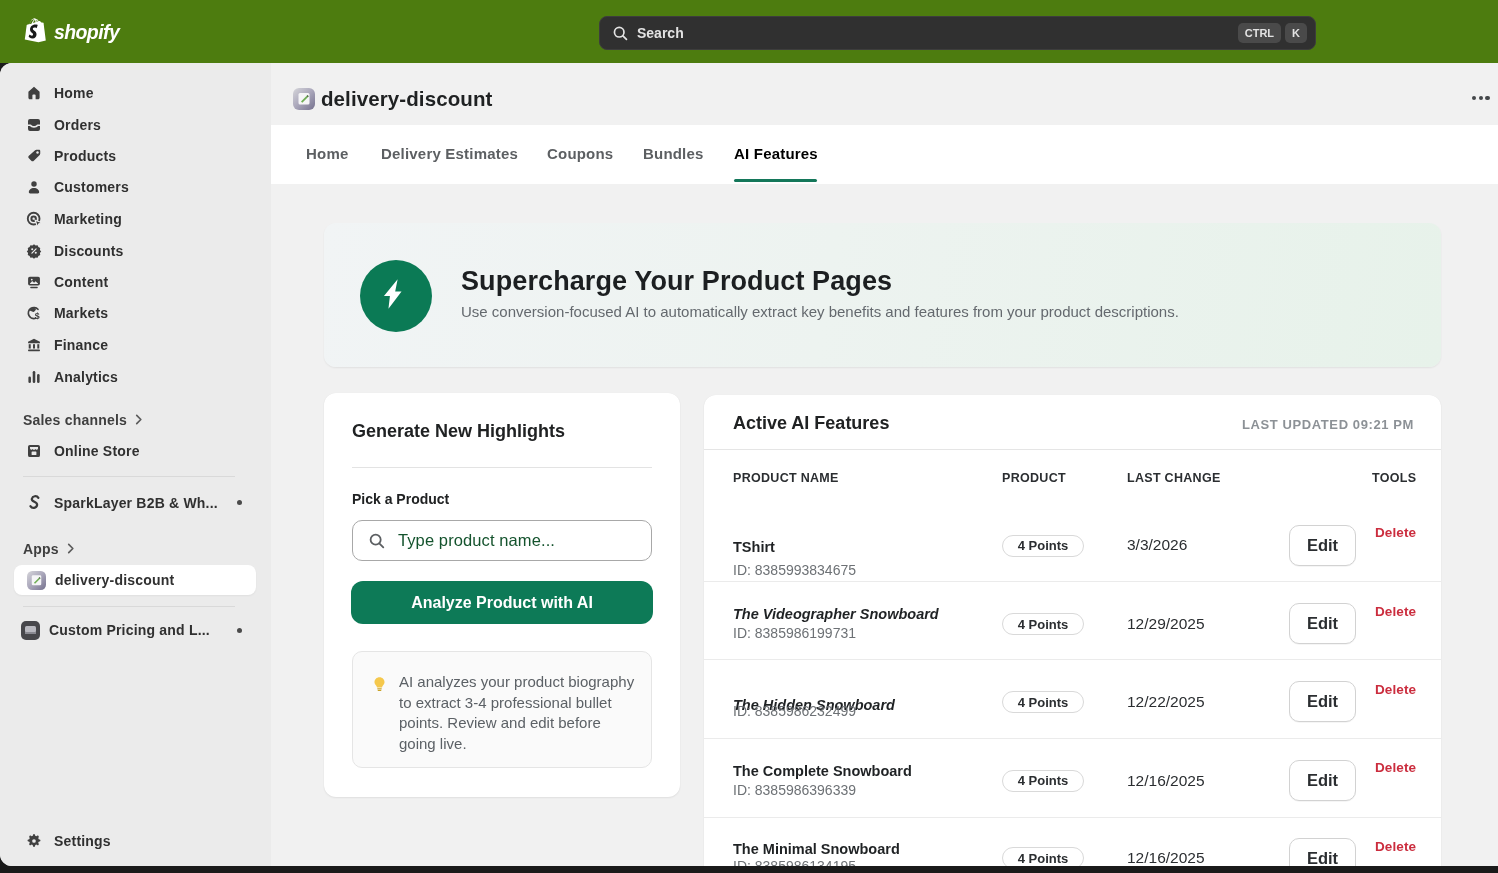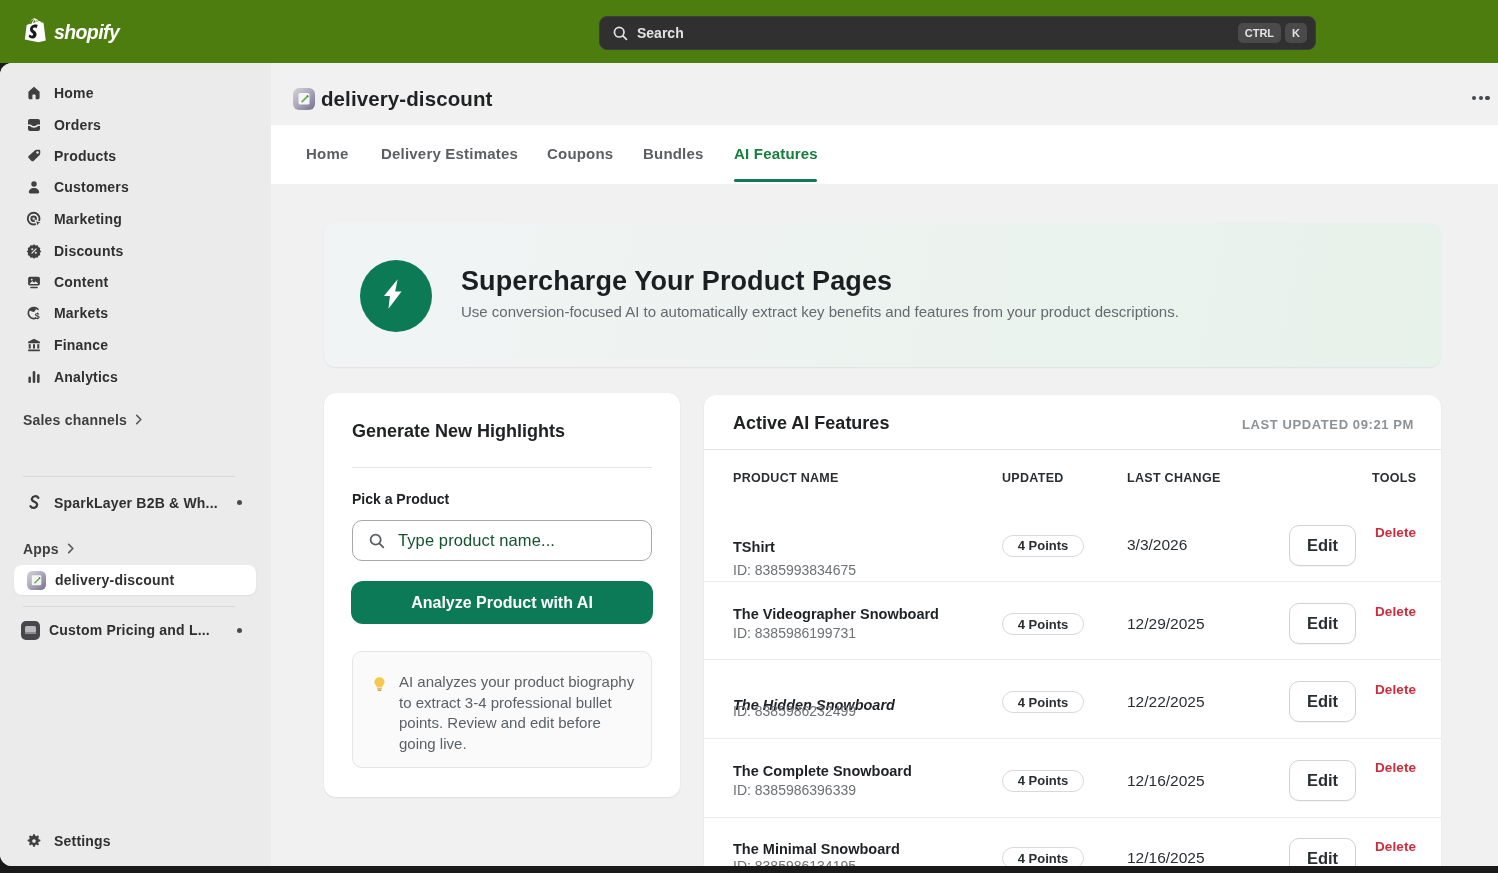--- a/index.html
+++ b/index.html
@@ -29,21 +29,21 @@
   
   #main { position:absolute; left:271px; top:0; width:1227px; height:803px; background:#f1f1f1; }
   #ptitle { position:absolute; left:22px; top:24px; display:flex; align-items:center; }
   #ptitle .ticon { width:22px; height:22px; margin-right:6px; position:relative; }
   #ptitle h2 { font-size:20.5px; font-weight:700; color:#1f2122; letter-spacing:0.1px; }
   #dots3 { position:absolute; left:1201px; top:33px; display:flex; gap:2.2px; }
   #dots3 i { width:4.4px; height:4.4px; border-radius:50%; background:#44474a; }
 
   #tabbar { position:absolute; left:0; top:62px; width:1227px; height:59px; background:#fff; }
   .tab { position:absolute; top:0; height:56px; display:flex; align-items:center; color:#5c5f62; font-size:15px; font-weight:600; letter-spacing:0.2px; }
-  .tab.active { color:#15803d; font-weight:700; }
+  .tab.active { color:#000000; font-weight:700; }
   #tabline { position:absolute; top:54px; height:3px; background:#14775a; border-radius:2px; }
 
   
   #banner { position:absolute; left:53px; top:160px; width:1117px; height:144px; border-radius:12px; background:linear-gradient(100deg,#f1f4f5 0%, #edf3f0 45%, #e7f2ea 100%); box-shadow:0 1px 2px rgba(0,0,0,0.07); }
   #bcircle { position:absolute; left:36px; top:37px; width:72px; height:72px; border-radius:50%; background:#0b7a55; display:flex; align-items:center; justify-content:center; }
   #banner h1 { position:absolute; left:137px; top:43px; font-size:27px; font-weight:700; color:#1c1f21; letter-spacing:0.1px; }
   #banner .sub { position:absolute; left:137px; top:80px; font-size:15px; color:#64696e; }
 
   
   .card { position:absolute; background:#fff; border-radius:12px; box-shadow:0 1px 2px rgba(0,0,0,0.07), 0 0 1px rgba(0,0,0,0.06); }
@@ -162,20 +162,27 @@
           <svg width="16" height="16" viewBox="0 0 20 20">
             <rect x="3" y="9.4" width="3.2" height="8" rx="1.6" fill="#404040"></rect>
             <rect x="8.4" y="2.6" width="3.2" height="14.8" rx="1.6" fill="#404040"></rect>
             <rect x="13.8" y="6.2" width="3.2" height="11.2" rx="1.6" fill="#404040"></rect>
           </svg>
         </span>Analytics</div>
 
     <div class="navlabel" style="top:349px;">Sales channels<span class="chev"><svg width="8" height="11" viewBox="0 0 8 12">
             <path d="M1.5 1.5 6 6l-4.5 4.5" fill="none" stroke="#5c5c5c" stroke-width="1.8" stroke-linecap="round" stroke-linejoin="round"></path>
           </svg></span></div>
+    <div class="nav" style="top:374px;"><span class="ic">
+          <svg width="16" height="16" viewBox="0 0 20 20">
+            <path fill="#404040" d="M4.8 2.5h10.4A2.3 2.3 0 0 1 17.5 4.8v10.4a2.3 2.3 0 0 1-2.3 2.3H4.8a2.3 2.3 0 0 1-2.3-2.3V4.8a2.3 2.3 0 0 1 2.3-2.3z"></path>
+            <path fill="#ebebeb" d="M5 5h10v1.6c0 .8-.5 1.5-1.2 1.7a1.9 1.9 0 0 1-2.1-.8 1.9 1.9 0 0 1-3.4 0 1.9 1.9 0 0 1-2.1.8C5.5 8.1 5 7.4 5 6.6V5z"></path>
+            <rect x="7" y="10.6" width="6" height="4.4" rx=".7" fill="#ebebeb"></rect>
+          </svg>
+        </span>Online Store</div>
     <div class="sep" style="top:412.7px;"></div>
     <div class="nav" style="top:425.5px;"><span class="ic">
           <svg width="17" height="17" viewBox="0 0 20 20">
             <path d="M14.6 4.6a4.3 4.3 0 0 0-7.8 1.2c-.6 3.6 6.9 3.2 6.3 7.2a4.3 4.3 0 0 1-7.9 1.3" fill="none" stroke="#3a3a3a" stroke-width="2.6" stroke-linecap="round"></path>
           </svg>
         </span>SparkLayer B2B &amp; Wh...</div>
     <div class="dot" style="left:237px; top:437px;"></div>
 
     <div class="navlabel" style="top:478px;">Apps<span class="chev"><svg width="8" height="11" viewBox="0 0 8 12">
             <path d="M1.5 1.5 6 6l-4.5 4.5" fill="none" stroke="#5c5c5c" stroke-width="1.8" stroke-linecap="round" stroke-linejoin="round"></path>
@@ -270,33 +277,33 @@
         <div class="ttext">AI analyzes your product biography to extract 3-4 professional bullet points. Review and edit before going live.</div>
       </div>
     </div>
 
     <div class="card" id="rcard">
       <div class="hd">
         <h3>Active AI Features</h3>
         <div class="updated">LAST UPDATED 09:21 PM</div>
       </div>
       <div class="col" style="left:29px; top:76px;">PRODUCT NAME</div>
-      <div class="col" style="left:298px; top:76px;">UPDATED</div>
+      <div class="col" style="left:298px; top:76px;">PRODUCT</div>
       <div class="col" style="left:423px; top:76px;">LAST CHANGE</div>
       <div class="col" style="left:668px; top:76px;">TOOLS</div>
 
       <div class="rname" style="top:131.5px;margin-top:12px;">TShirt</div>
       <div class="rid" style="top:167px;">ID: 8385993834675</div>
       <div class="pill" style="top:139.5px;">4 Points</div>
       <div class="rdate" style="top:141px;">3/3/2026</div>
       <div class="ebtn" style="top:129.5px;">Edit</div>
       <div class="del" style="top:129.5px;">Delete</div>
       <div class="rsep" style="top:185.5px;"></div>
 
-      <div class="rname" style="top:210.5px;">The Videographer Snowboard</div>
+      <div class="rname" style="top:210.5px;font-style:italic;">The Videographer Snowboard</div>
       <div class="rid" style="top:230px;">ID: 8385986199731</div>
       <div class="pill" style="top:218px;">4 Points</div>
       <div class="rdate" style="top:219.5px;">12/29/2025</div>
       <div class="ebtn" style="top:208px;">Edit</div>
       <div class="del" style="top:208.5px;">Delete</div>
       <div class="rsep" style="top:264px;"></div>
 
       <div class="rname" style="top:302px;font-style:italic;">The Hidden Snowboard</div>
       <div class="rid" style="top:308px;">ID: 8385986232499</div>
       <div class="pill" style="top:296px;">4 Points</div>

